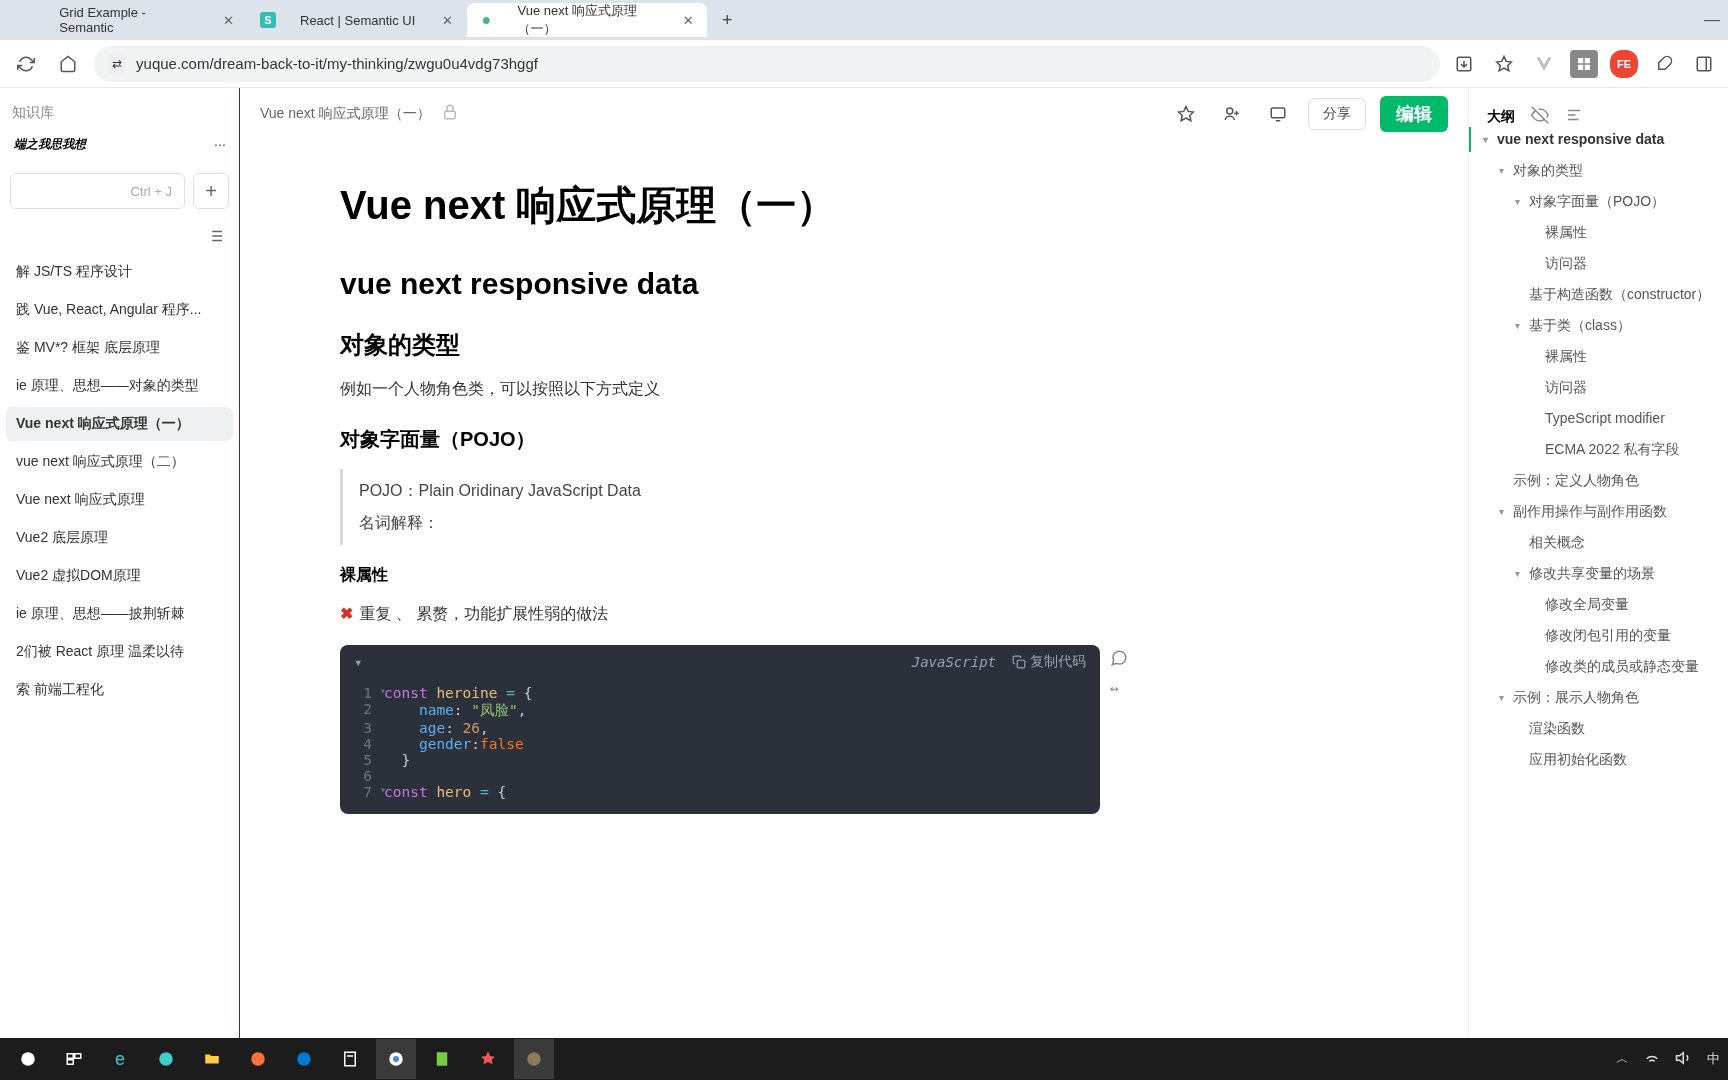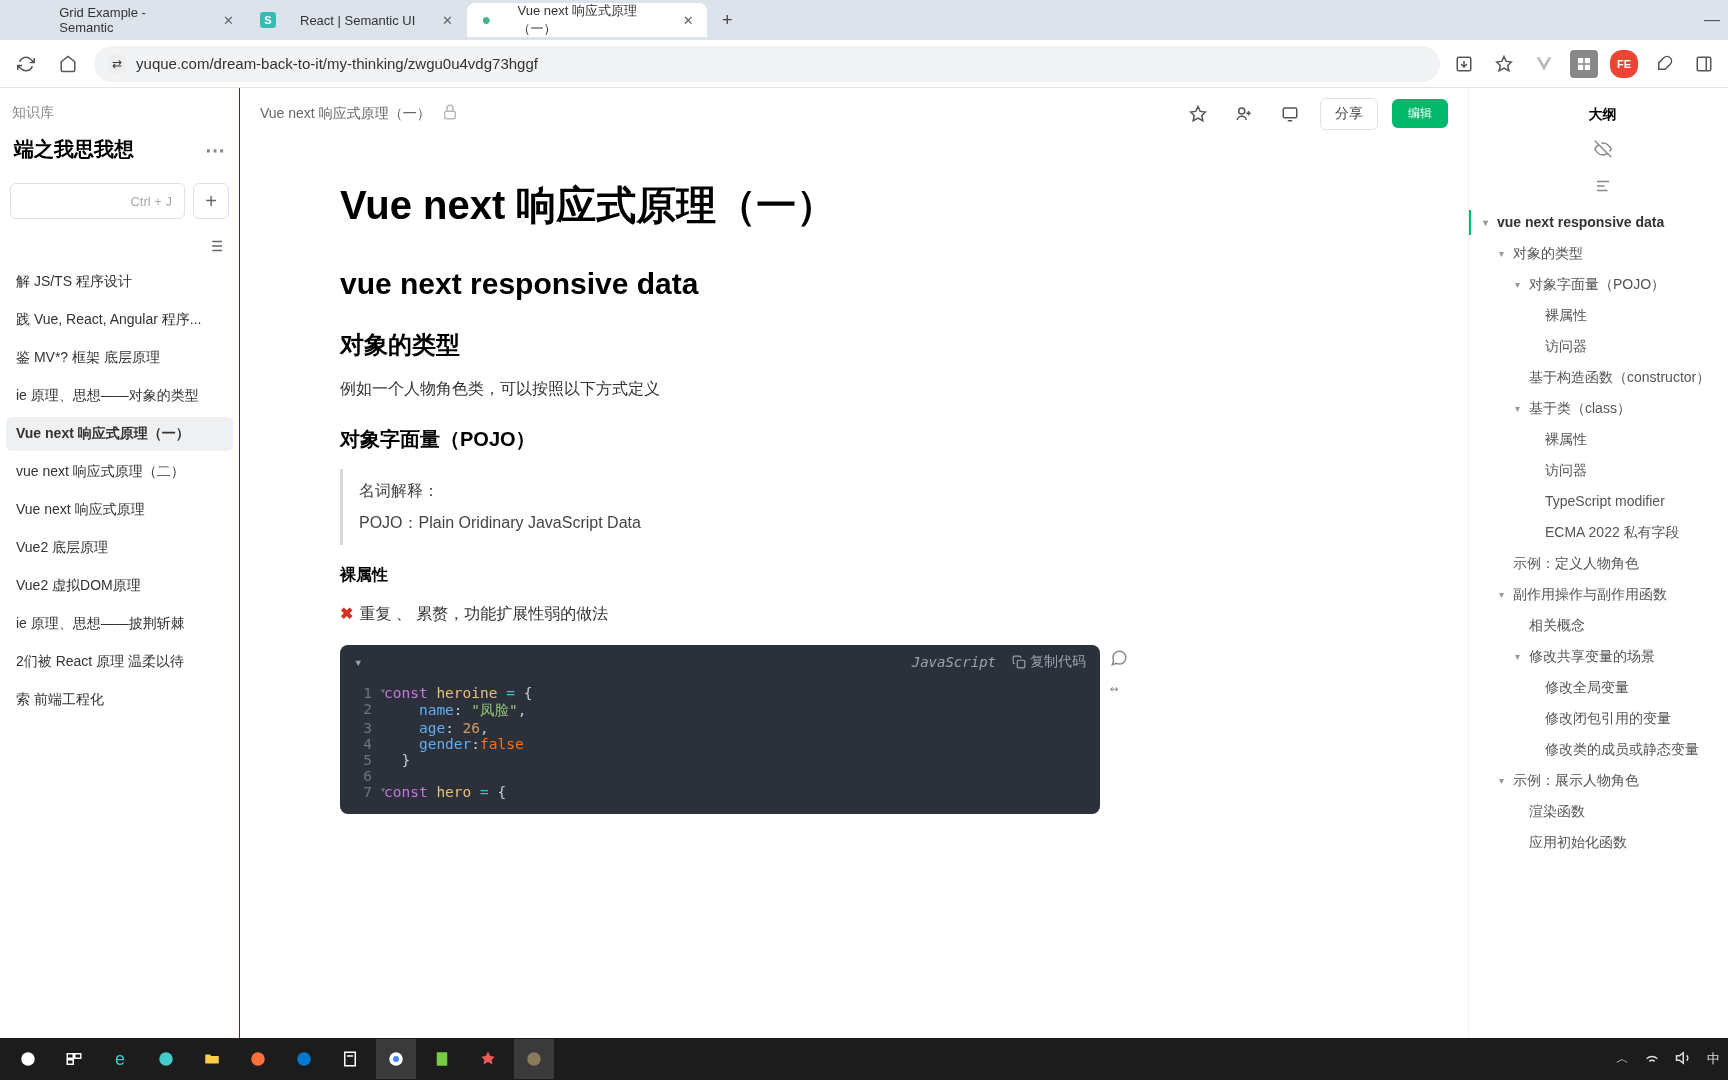--- a/index.html
+++ b/index.html
@@ -17,37 +17,37 @@
 .addr-bar { display: flex; align-items: center; height: 48px; background: #fff; border-bottom: 1px solid #e5e5e5; padding: 0 10px; gap: 10px; }
 .nav-btn { width: 32px; height: 32px; display: flex; align-items: center; justify-content: center; border-radius: 50%; color: #555; font-size: 18px; }
 .url-box { flex: 1; display: flex; align-items: center; background: #f1f3f4; border-radius: 20px; height: 36px; padding: 0 14px; gap: 10px; font-size: 15px; color: #333; }
 .ext-icons { display: flex; gap: 12px; align-items: center; }
 .ext-ico { width: 28px; height: 28px; display: flex; align-items: center; justify-content: center; border-radius: 6px; }
 
 
 .app { display: flex; height: calc(100% - 88px - 42px); }
 .sidebar { width: 240px; border-right: 1px solid #4c1d95; padding-top: 10px; position: relative; }
 .sb-top { padding: 6px 12px; color: #888; font-size: 14px; }
-.sb-title { display: flex; align-items: center; justify-content: space-between; padding: 8px 14px 14px; font-size: 20px; font-weight: 600; }
+.sb-title { display: flex; align-items: center; justify-content: space-between; padding: 8px 14px 14px; font-size: 12px; font-weight: 600; font-style: italic; }
 .sb-search { display: flex; align-items: center; justify-content: space-between; margin: 6px 10px 14px; height: 36px; }
 .sb-search-box { flex: 1; border: 1px solid #e0e0e0; border-radius: 6px; height: 36px; display: flex; align-items: center; justify-content: flex-end; padding: 0 12px; color: #aaa; font-size: 13px; margin-right: 8px; }
 .sb-add { width: 36px; height: 36px; border: 1px solid #e0e0e0; border-radius: 6px; display: flex; align-items: center; justify-content: center; font-size: 20px; color: #666; }
 .sb-toc-toggle { display:flex; justify-content:flex-end; padding: 4px 14px 10px; color:#666; }
 .sb-list { display: flex; flex-direction: column; gap: 4px; padding: 0 6px; }
 .sb-item { padding: 8px 10px; font-size: 14px; color: #333; border-radius: 6px; white-space: nowrap; overflow: hidden; text-overflow: ellipsis; }
 .sb-item.active { background: #eef0f2; font-weight: 600; }
 
 .main { flex: 1; display: flex; }
 .content-wrap { flex: 1; display: flex; flex-direction: column; min-width: 0; }
 .doc-header { display: flex; align-items: center; justify-content: space-between; height: 52px; padding: 0 20px; border-bottom: 1px solid transparent; }
 .doc-header-left { display: flex; align-items: center; gap: 10px; color: #666; font-size: 14px; }
 .doc-header-right { display: flex; align-items: center; gap: 14px; }
 .hdr-ico { width: 32px; height: 32px; display: flex; align-items: center; justify-content: center; border-radius: 6px; color: #555; }
 .share-btn { border: 1px solid #e0e0e0; border-radius: 6px; padding: 6px 14px; font-size: 14px; color: #444; }
-.edit-btn { background: #00b96b; color: #fff; border-radius: 6px; padding: 6px 16px; font-size: 12px; font-weight: 400; }
+.edit-btn { background: #00b96b; color: #fff; border-radius: 6px; padding: 6px 16px; font-size: 18px; font-weight: 700; }
 
 .doc-body { flex: 1; overflow: auto; padding: 20px 0 40px; }
 .doc-inner { width: 760px; margin: 0 auto 0 100px; }
 .h1 { font-size: 40px; font-weight: 800; margin: 18px 0 26px; }
 .h2 { font-size: 30px; font-weight: 800; margin: 34px 0 18px; }
 .h3 { font-size: 24px; font-weight: 800; margin: 28px 0 14px; }
 .h4 { font-size: 20px; font-weight: 800; margin: 24px 0 12px; }
 .h5 { font-size: 16px; font-weight: 700; margin: 20px 0 10px; }
 .p { font-size: 16px; color: #333; margin: 14px 0; line-height: 1.7; }
 .quote { border-left: 3px solid #d8d8d8; padding: 6px 16px; color: #444; font-size: 16px; line-height: 2; margin: 16px 0; }
@@ -65,21 +65,21 @@
 .tok-var { color: #e5c07b; }
 .tok-op { color: #56b6c2; }
 .tok-prop { color: #61afef; }
 .tok-str { color: #98c379; }
 .tok-num { color: #d19a66; }
 .tok-bool { color: #f97316; }
 .side-icons { position:absolute; right:-28px; top:4px; display:flex; flex-direction:column; gap:10px; color:#888; }
 
 
 .outline { width: 260px; border-left: 1px solid #f0f0f0; padding: 18px 10px 10px 14px; font-size: 14px; }
-.outline-head { display:flex; align-items:center; gap:16px; margin-bottom: 12px; padding-left:4px;flex-direction:column; }
+.outline-head { display:flex; align-items:center; gap:16px; padding-left:4px; }
 .outline-title { font-weight: 700; }
 .ol-list { display:flex; flex-direction:column; gap:6px; }
 .ol-item { display:flex; align-items:center; gap:4px; color:#555; padding:2px 0; line-height:1.5; }
 .ol-item.lvl-0 { padding-left: 0; font-weight:600; color:#333; }
 .ol-item.lvl-1 { padding-left: 16px; }
 .ol-item.lvl-2 { padding-left: 32px; }
 .ol-item.lvl-3 { padding-left: 48px; }
 .ol-item.active { border-left: 2px solid #00b96b; margin-left:-14px; padding-left: 12px; color:#333; font-weight:600; }
 .ol-caret { color:#999; font-size:10px; width:10px; }
 
@@ -250,22 +250,22 @@
       </div>
 
       <div class="doc-body">
         <div class="doc-inner">
           <div class="h1">Vue next 响应式原理（一）</div>
           <div class="h2">vue next responsive data</div>
           <div class="h3">对象的类型</div>
           <div class="p">例如一个人物角色类，可以按照以下方式定义</div>
           <div class="h4">对象字面量（POJO）</div>
           <div class="quote">
+            <div>POJO：Plain Oridinary JavaScript Data</div>
             <div>名词解释：</div>
-            <div>POJO：Plain Oridinary JavaScript Data</div>
           </div>
           <div class="h5">裸属性</div>
           <div class="p">
             <span class="emoji-x">✖</span><span>重复 、 累赘，功能扩展性弱的做法</span>
           </div>
 
           <div class="code-block">
             <div class="side-icons">
               <span><svg viewBox="0 0 24 24" fill="none" stroke="currentColor" stroke-width="2">
                     <path d="M21 11.5a8.38 8.38 0 01-.9 3.8 8.5 8.5 0 01-7.6 4.7 8.38 8.38 0 01-3.8-.9L3 21l1.9-5.7a8.38 8.38 0 01-.9-3.8 8.5 8.5 0 014.7-7.6 8.38 8.38 0 013.8-.9h.5a8.48 8.48 0 018 8v.5z"></path>

